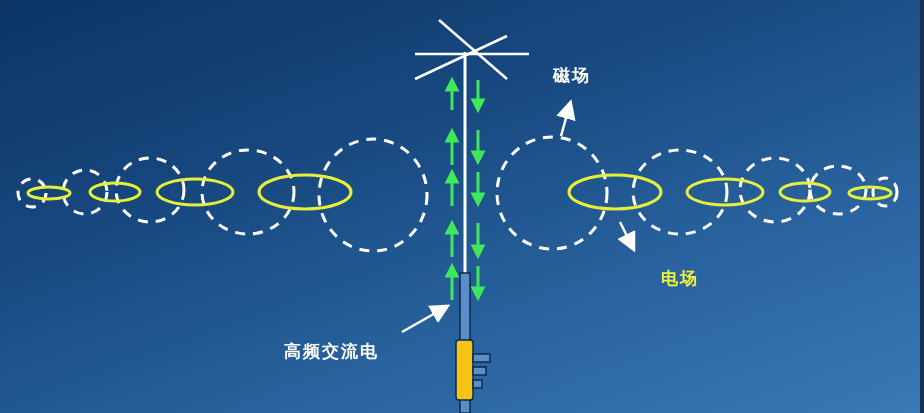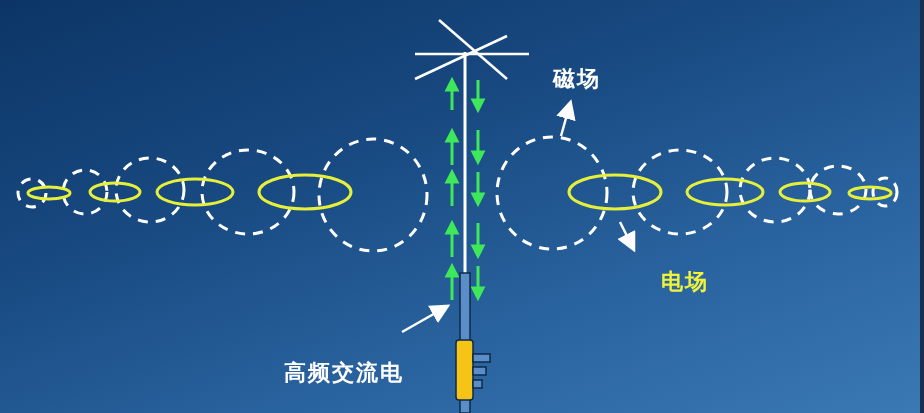--- a/index.html
+++ b/index.html
@@ -1,21 +1,21 @@
 <!DOCTYPE html>
 <html><head>
 <meta charset="utf-8">
 <style>
   html,body{margin:0;padding:0;}
   body{width:924px;height:413px;overflow:hidden;font-family:"DejaVu Serif",serif;}
   #stage{position:relative;width:924px;height:413px;
     background:linear-gradient(160deg,#0c3566 0%,#17487f 35%,#2a64a0 70%,#3a79b4 100%);}
   #edge{position:absolute;right:0;top:0;width:4px;height:413px;background:#18304d;}
   svg{position:absolute;left:0;top:0;}
-  .lbl{position:absolute;font-weight:bold;font-size:22px;letter-spacing:2px;}
+  .lbl{position:absolute;font-weight:bold;font-size:17px;letter-spacing:2px;}
 </style>
 </head>
 <body>
 
 <div id="stage">
   <svg width="924" height="413" viewBox="0 0 924 413">
     <defs>
       <marker id="ah-w" markerWidth="8" markerHeight="8" refX="6" refY="4" orient="auto">
         <path d="M0,0 L8,4 L0,8 Z" fill="#ffffff"></path>
       </marker>
@@ -90,16 +90,16 @@
       <rect x="473" y="380" width="9" height="8"></rect>
     </g>
 
     <line x1="561" y1="136" x2="570" y2="104" stroke="#ffffff" stroke-width="2.5" marker-end="url(#ah-w)"></line>
     <line x1="620" y1="222" x2="633" y2="248" stroke="#ffffff" stroke-width="2.5" marker-end="url(#ah-w)"></line>
     <line x1="402" y1="332" x2="446" y2="307" stroke="#ffffff" stroke-width="2.5" marker-end="url(#ah-w)"></line>
   </svg>
 
   <div class="lbl" style="left:553px;top:64px;color:#ffffff;">磁场</div>
   <div class="lbl" style="left:614px;top:267px;color:#f1f33a;margin-left:47px;">电场</div>
-  <div class="lbl" style="left:284px;top:340px;color:#ffffff;margin-top:18px;">高频交流电</div>
+  <div class="lbl" style="left:284px;top:340px;color:#ffffff;">高频交流电</div>
 
   <div id="edge"></div>
 </div>
 
 </body></html>

